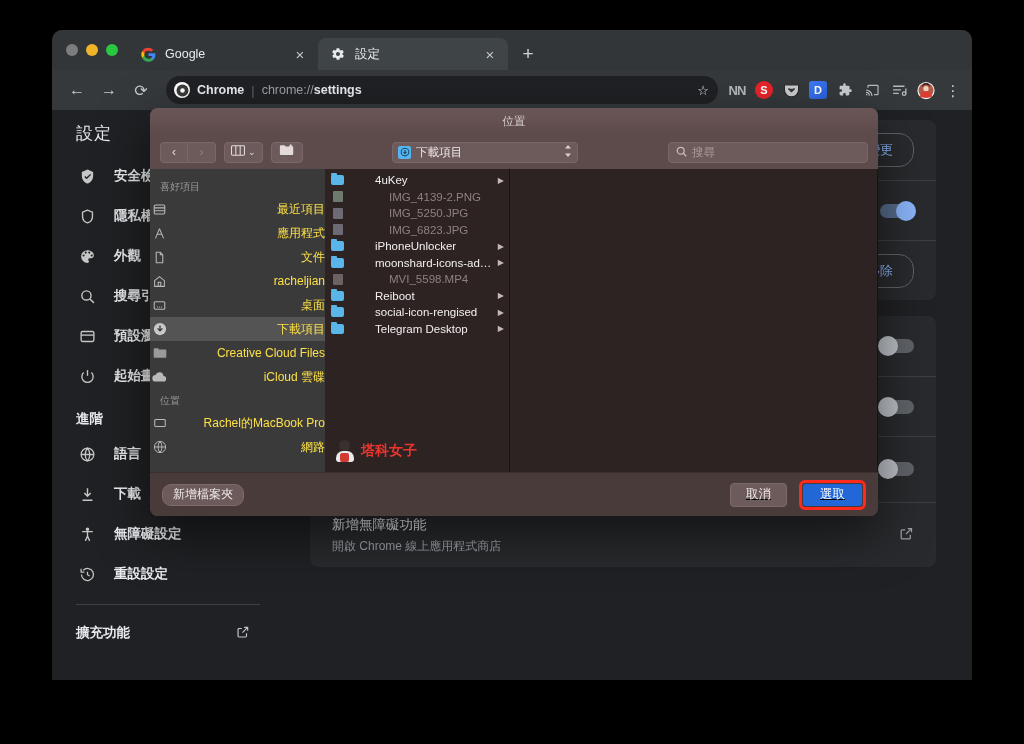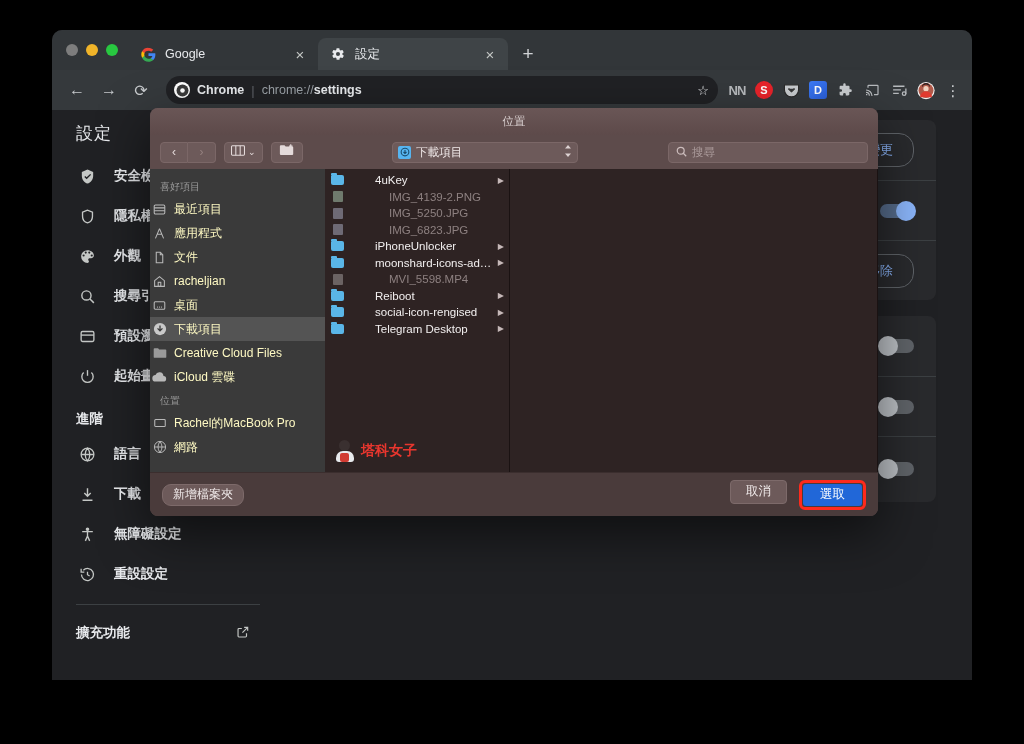--- a/index.html
+++ b/index.html
@@ -261,21 +261,21 @@
     background: #3a3a3a;
     padding-top: 6px;
     overflow: hidden;
   }
   .fs-group { font-size: 10px; color: #9a9a9a; padding: 5px 0 3px 10px; }
   .fs-item {
     height: 24px;
     display: flex; align-items: center;
     gap: 7px;
     padding-left: 2px;
-    font-size: 12px; color: #fef9c3;
+    font-size: 12px; color: #fde047; justify-content: space-between;
   }
   .fs-item.selected { background: #545454; }
   .fs-icon { width: 15px; height: 15px; flex: 0 0 15px; display: flex; align-items: center; justify-content: center; color: #b9b9b9; }
 
   #finder-columns { flex: 1; display: flex; overflow: hidden; }
   .fcol {
     border-right: 1px solid #1a1212;
     position: relative;
     overflow: hidden;
   }
@@ -322,21 +322,21 @@
   }
   #new-folder-btn {
     height: 22px;
     background: #6d5a5a;
     border: 1px solid #7d6a6a;
     border-radius: 9px;
     display: flex; align-items: center;
     padding: 0 10px;
     font-size: 12px; color: #f0eaea;
   }
-  .footer-right { margin-left: auto; display: flex; align-items: flex-start; gap: 12px; }
+  .footer-right { margin-left: auto; display: flex; align-items: center; gap: 12px; text-decoration: underline; }
   #cancel-btn {
     height: 24px;
     background: #6d5a5a;
     border: 1px solid #7d6a6a;
     border-radius: 4px;
     display: flex; align-items: center;
     padding: 0 15px;
     font-size: 12.5px; color: #f2ecec;
   }
   #select-btn-wrap {
@@ -614,20 +614,33 @@
         </div>
         <div class="row">
           <div class="row-texts">
             <div class="row-title">使用文字游標瀏覽頁面</div>
             <div class="row-sub">如要開啟或關閉鍵盤瀏覽功能，請使用快速鍵 F7</div>
           </div>
           <div class="toggle off">
               <div class="knob"></div>
             </div>
         </div>
+        <div class="row">
+          <div class="row-texts">
+            <div class="row-title">新增無障礙功能</div>
+            <div class="row-sub">開啟 Chrome 線上應用程式商店</div>
+          </div>
+          <div class="ext-link-icon">
+            <svg width="15" height="15" viewBox="0 0 24 24" fill="none" stroke="#9aa0a6" stroke-width="2">
+                <path d="M14 4h6v6"></path>
+                <path d="M20 4 11 13"></path>
+                <path d="M18 14v5a1.5 1.5 0 0 1-1.5 1.5H5A1.5 1.5 0 0 1 3.5 19V7.5A1.5 1.5 0 0 1 5 6h5"></path>
+              </svg>
+          </div>
+        </div>
       </div>
     </div>
   </div>
 </div>
 
 <div id="finder-dialog">
 
   <div id="finder-titlebar">
     <span id="finder-title">位置</span>
   </div>

